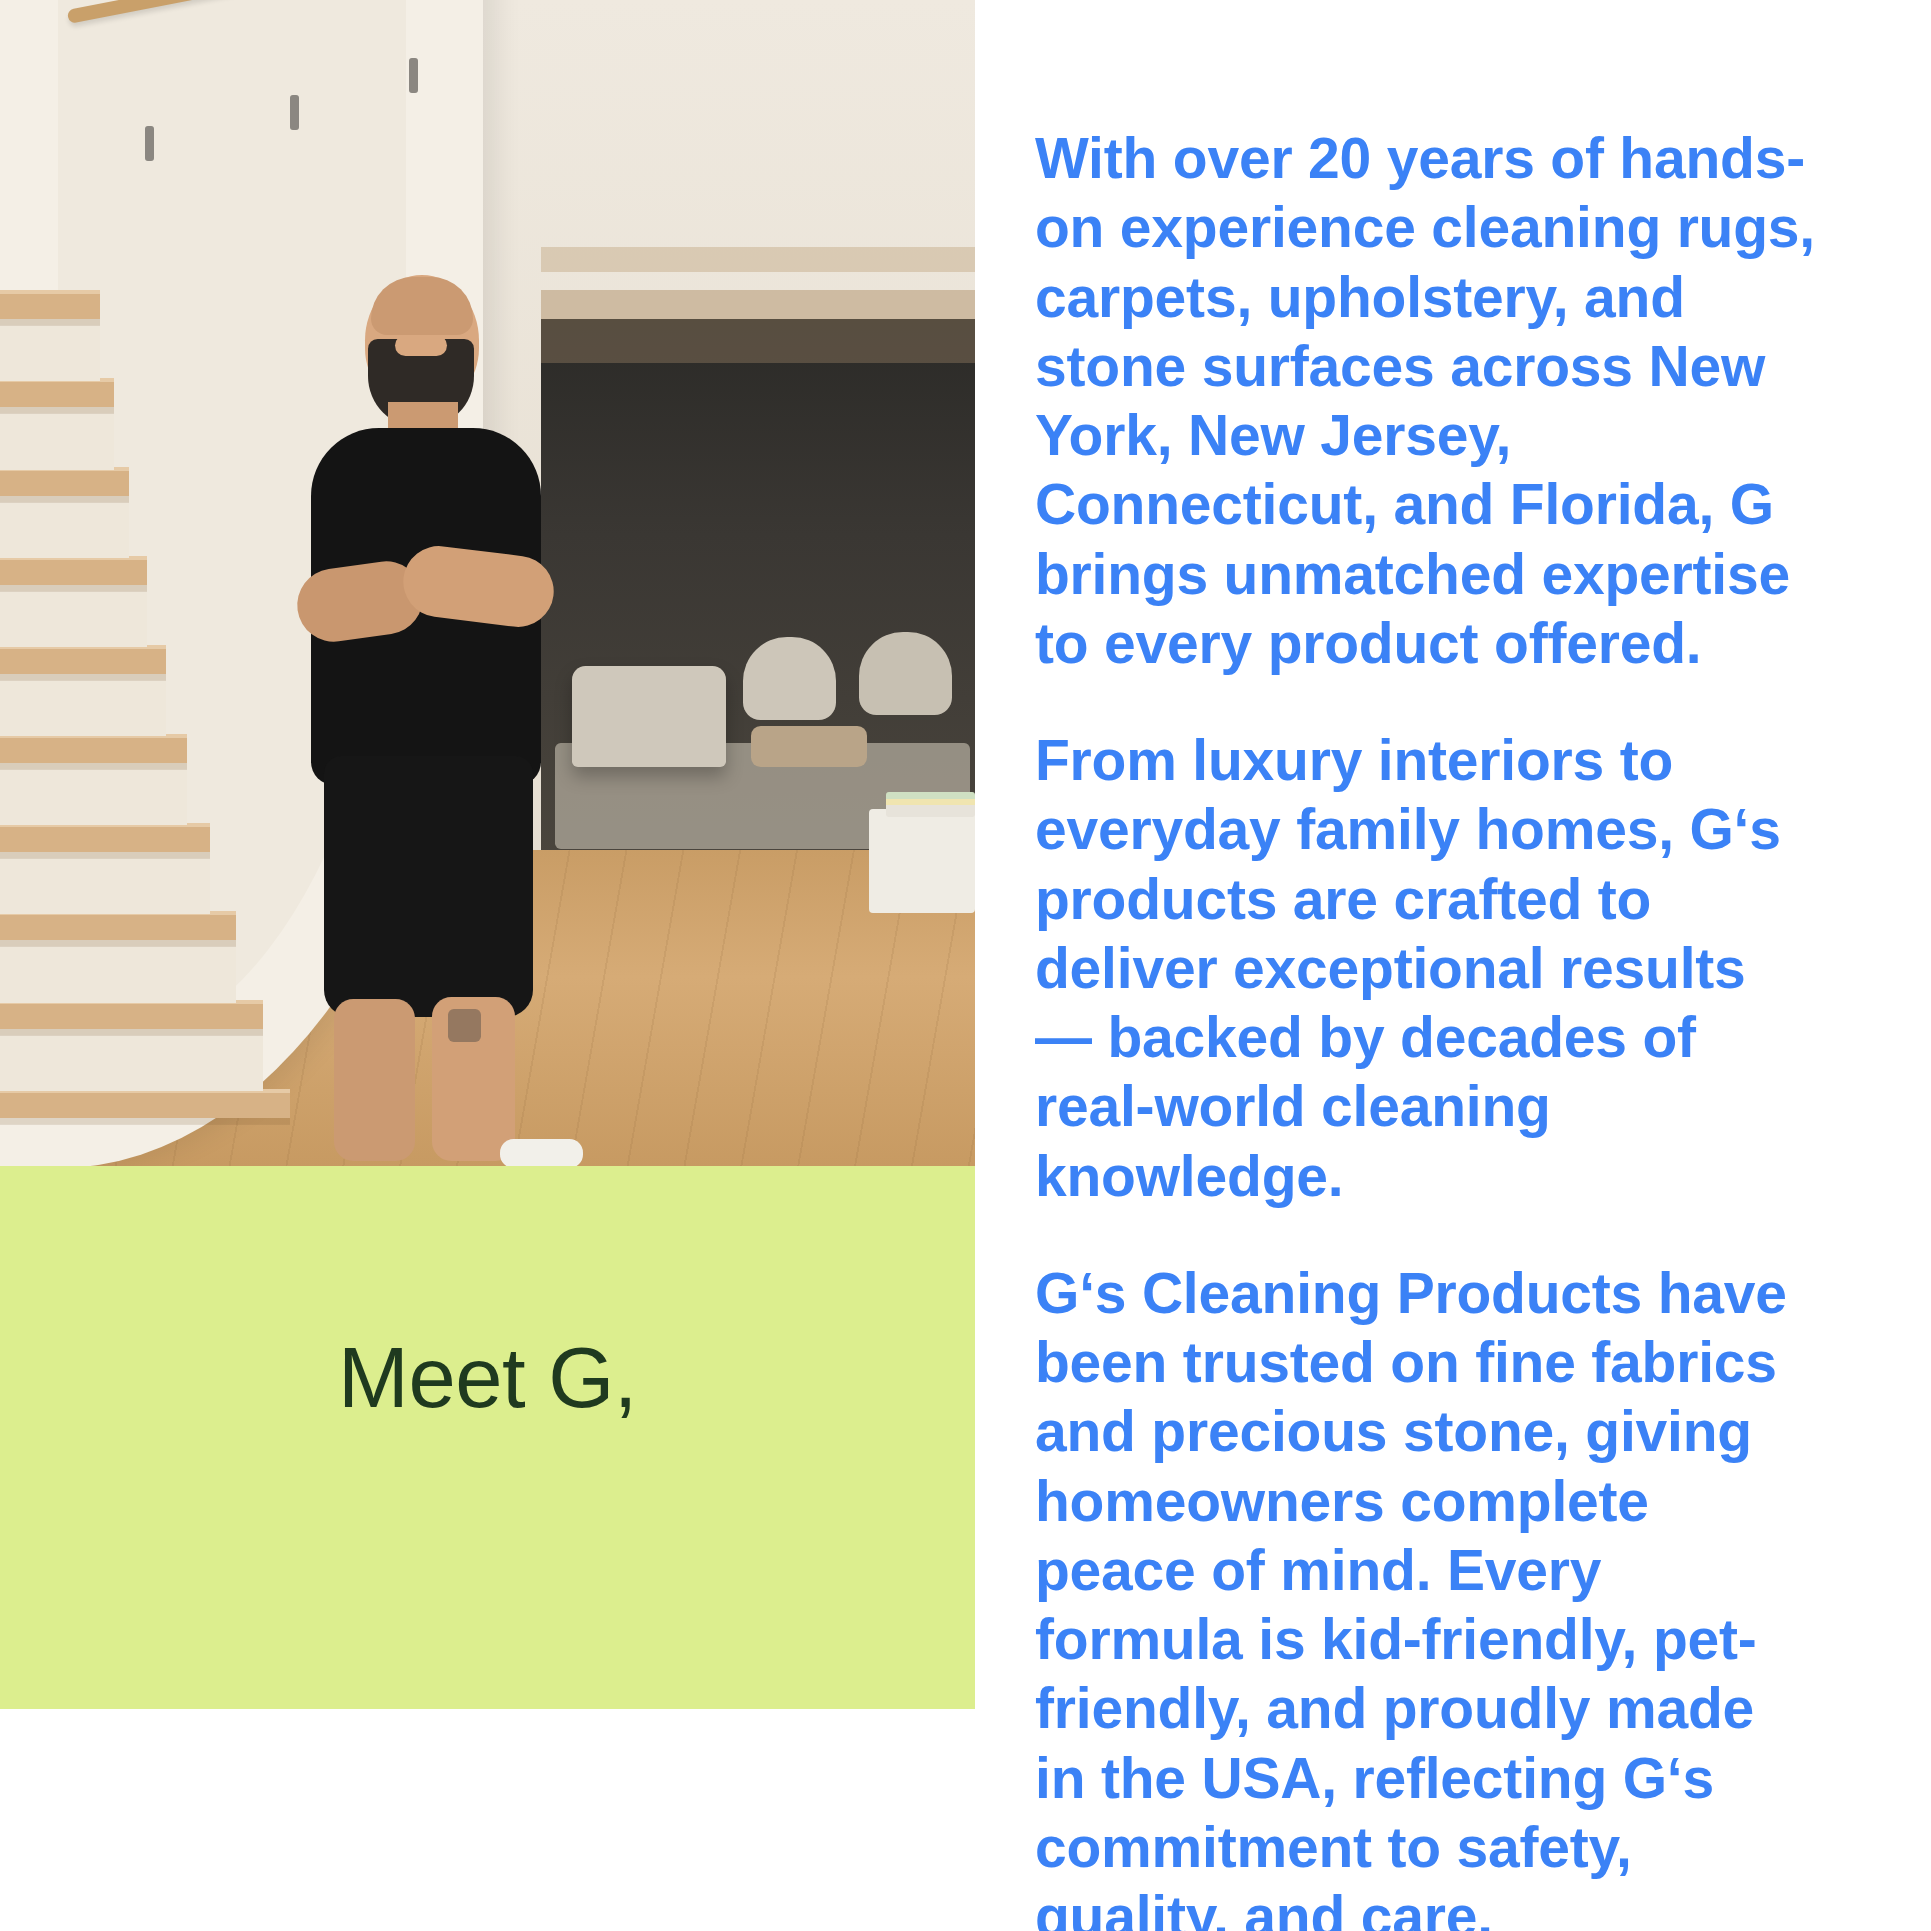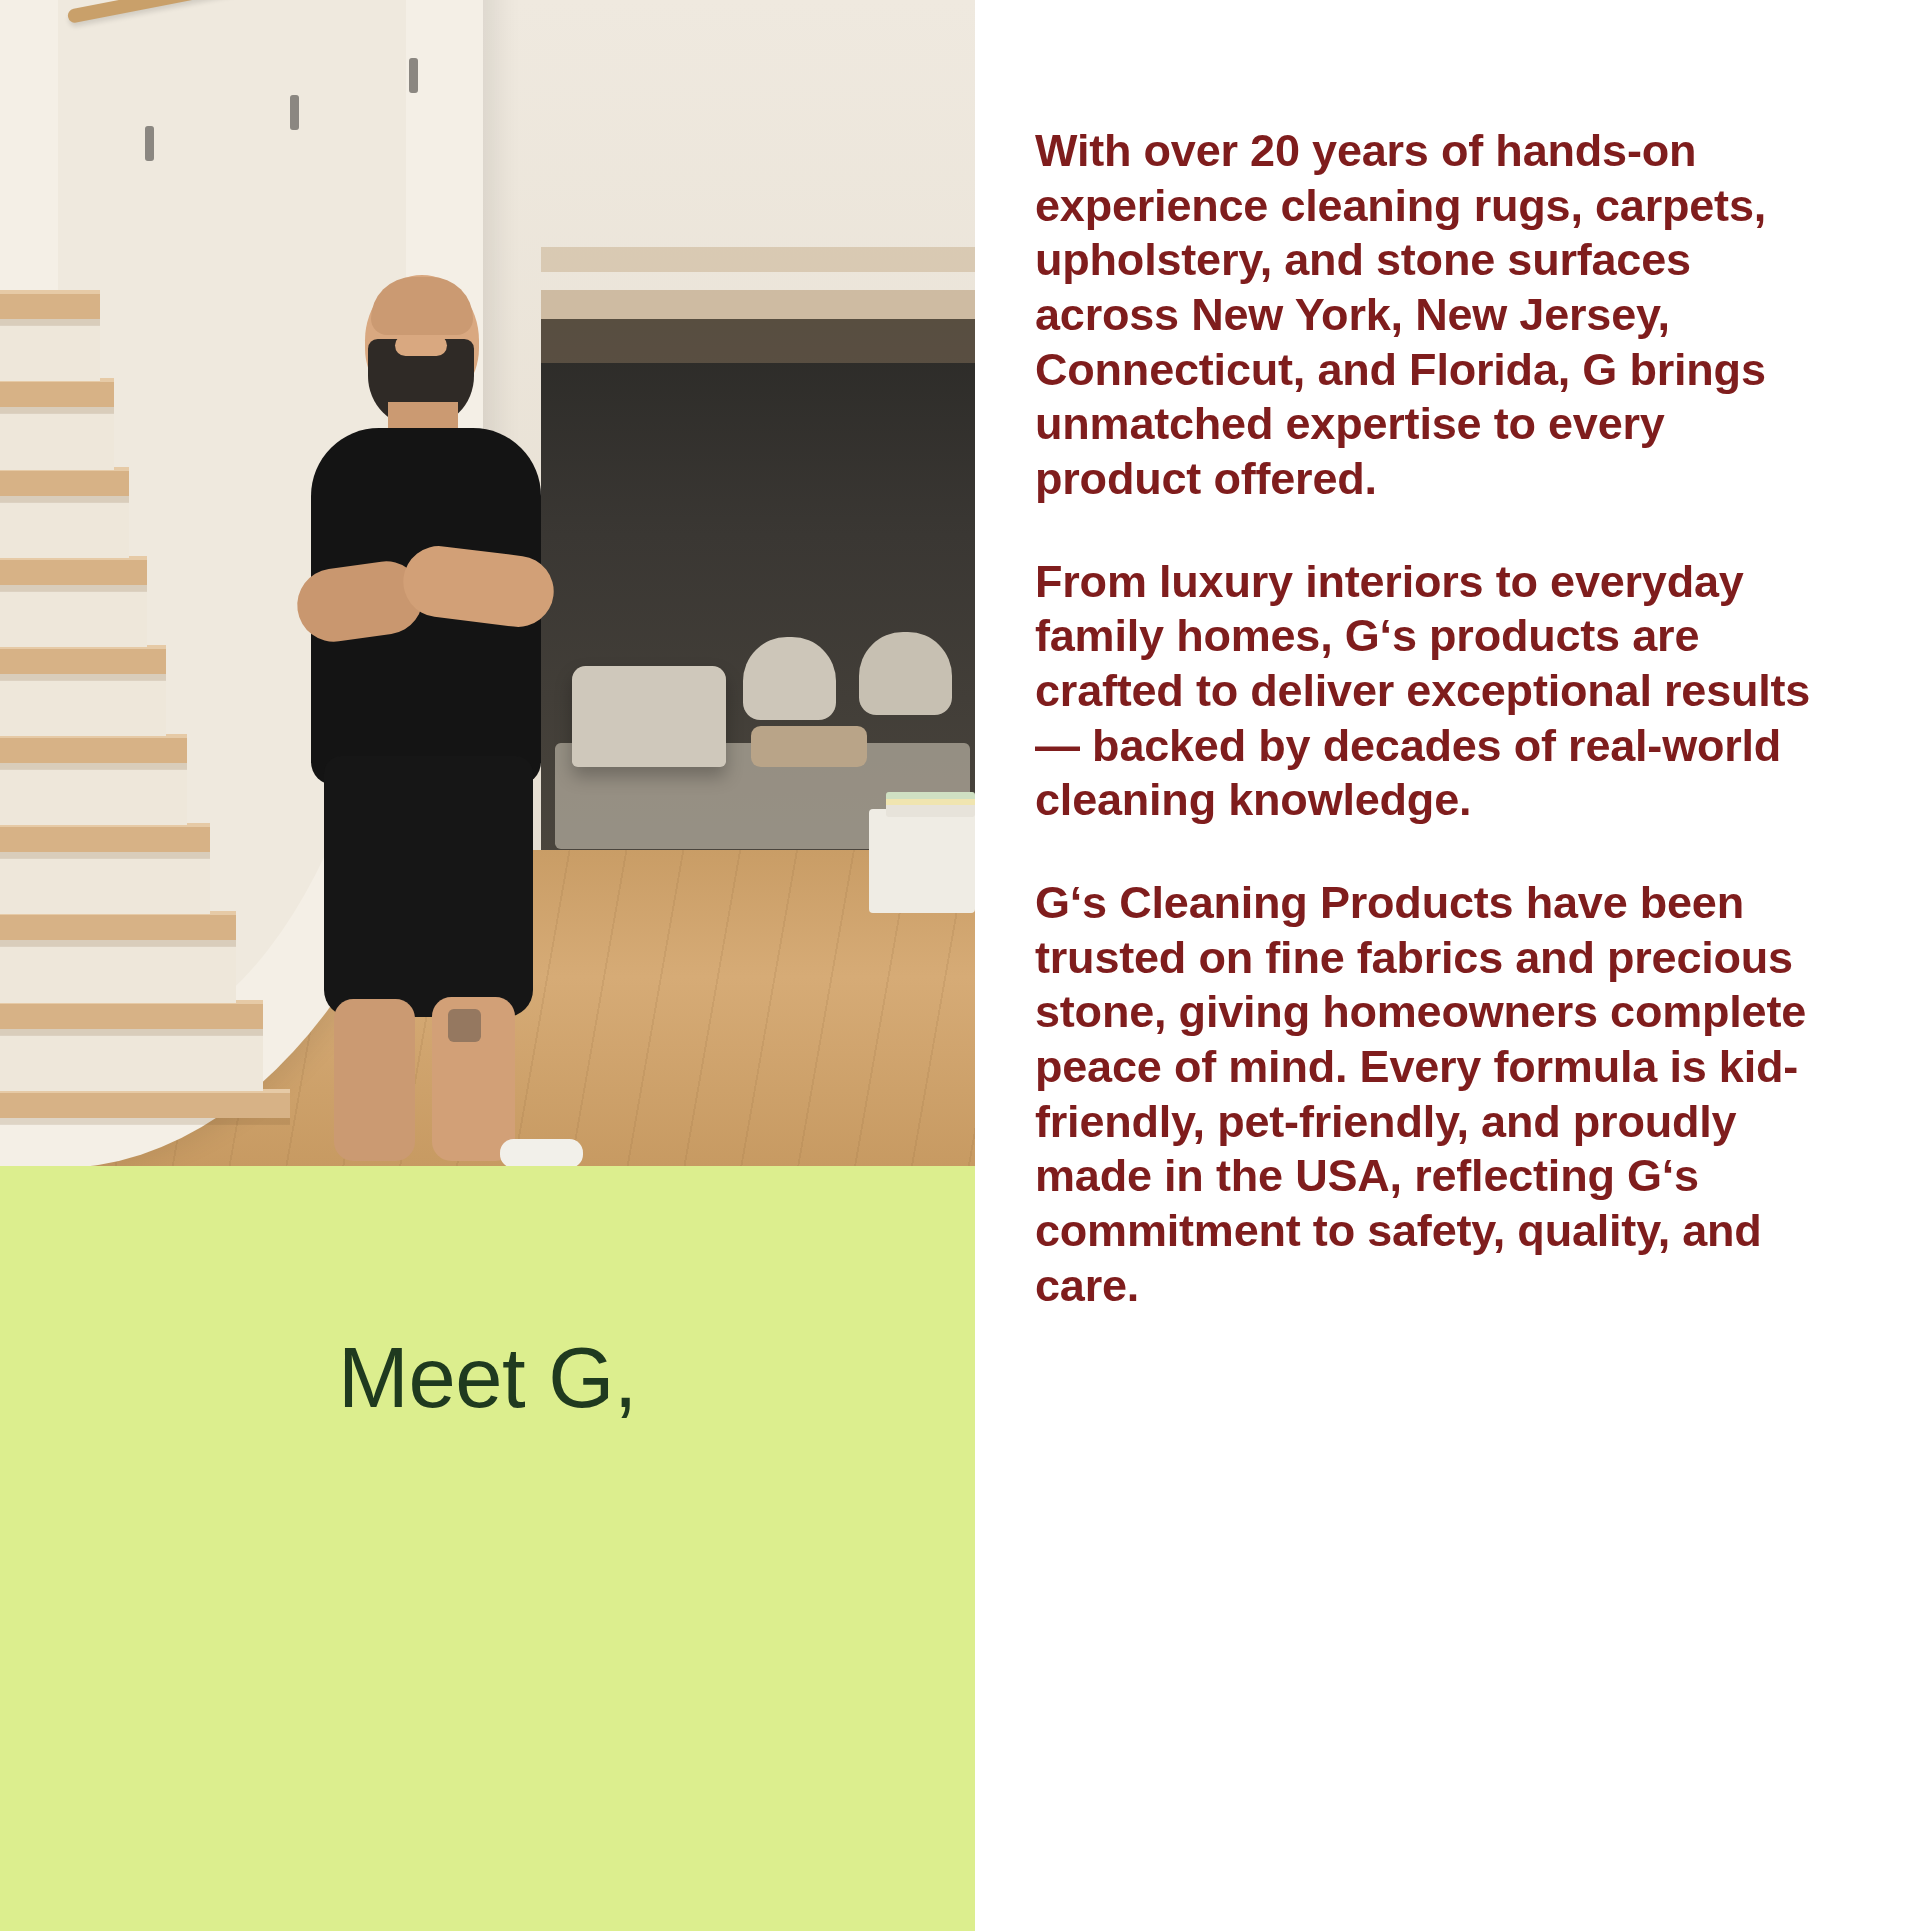--- a/index.html
+++ b/index.html
@@ -18,21 +18,21 @@
     width: 1931px;
     height: 1931px;
     display: flex;
     background: #ffffff;
   }
 
   
   .left-col {
     position: relative;
     width: 975px;
-    height: 1931px;
+    height: 1709px;
     flex: 0 0 975px;
     display: flex;
     flex-direction: column;
     background: #ffffff;
   }
 
   .photo {
     position: relative;
     width: 975px;
     height: 1166px;
@@ -295,23 +295,23 @@
   
   .right-col {
     position: relative;
     width: 956px;
     flex: 1 1 auto;
     background: #ffffff;
     padding: 124px 116px 0 60px;
     box-sizing: border-box;
   }
   .body-para {
-    font-size: 45px;
+    font-size: 57px;
     line-height: 1.215;
-    color: #7f1d1d;
+    color: #3b82f6;
     margin: 0 0 48px 0;
     font-weight: 700;
     letter-spacing: -0.2px;
   }
   .body-para:last-child { margin-bottom: 0; }
 </style>
 </head>
 <body>
 
 <div class="page">

